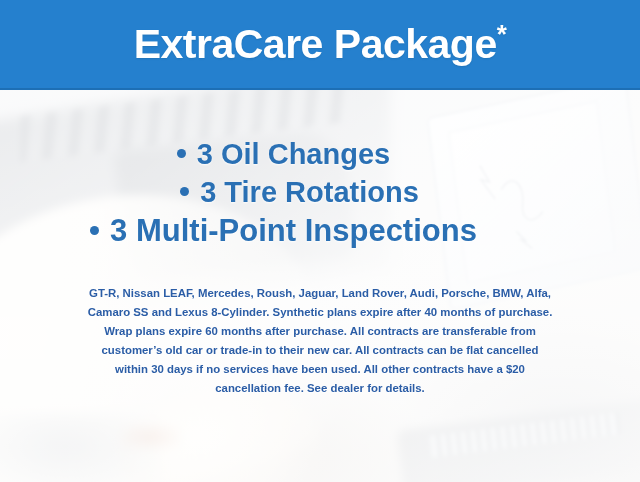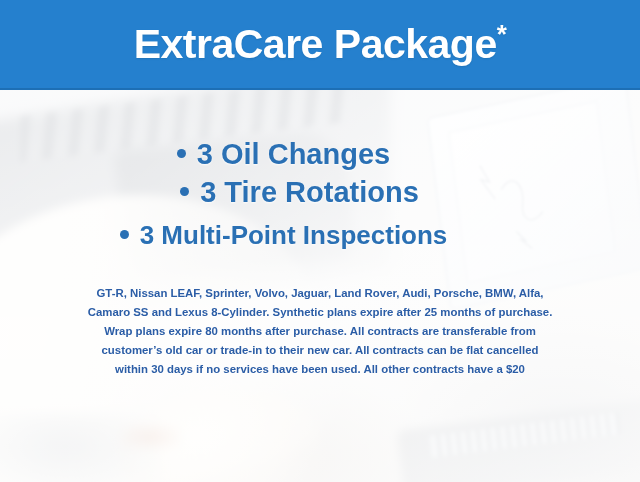--- a/index.html
+++ b/index.html
@@ -200,21 +200,21 @@
     width: 9px; height: 9px;
     border-radius: 50%;
     background: #2a70b4;
     vertical-align: middle;
     margin-right: 11px;
     position: relative;
     top: -3px;
   }
   .bl-1 { font-size: 29px; }
   .bl-2 { font-size: 29px; padding-left: 32px; }
-  .bl-3 { font-size: 26px; margin-top: 8px; }
+  .bl-3 { font-size: 31px; }
 
   
   .fineprint {
     position: absolute;
     left: 26px; top: 284px;
     width: 588px;
     text-align: center;
   }
   .fp-line {
     color: #2b5da6;
@@ -255,20 +255,21 @@
     <div class="banner-title"><span>ExtraCare Package</span><span class="asterisk">*</span></div>
   </div>
 
   <div class="bullets">
     <div class="bullet-line bl-1"><span class="dot"></span><span>3 Oil Changes</span></div>
     <div class="bullet-line bl-2"><span class="dot"></span><span>3 Tire Rotations</span></div>
     <div class="bullet-line bl-3"><span class="dot"></span><span>3 Multi-Point Inspections</span></div>
   </div>
 
   <div class="fineprint">
-    <div class="fp-line">GT-R, Nissan LEAF, Sprinter, Volvo, Jaguar, Land Rover, Audi, Porsche, BMW, Alfa,</div>
-    <div class="fp-line">Camaro SS and Lexus 8-Cylinder. Synthetic plans expire after 25 months of purchase.</div>
-    <div class="fp-line">Wrap plans expire 80 months after purchase. All contracts are transferable from</div>
+    <div class="fp-line">GT-R, Nissan LEAF, Mercedes, Roush, Jaguar, Land Rover, Audi, Porsche, BMW, Alfa,</div>
+    <div class="fp-line">Camaro SS and Lexus 8-Cylinder. Synthetic plans expire after 40 months of purchase.</div>
+    <div class="fp-line">Wrap plans expire 60 months after purchase. All contracts are transferable from</div>
     <div class="fp-line">customer’s old car or trade-in to their new car. All contracts can be flat cancelled</div>
     <div class="fp-line">within 30 days if no services have been used. All other contracts have a $20</div>
+    <div class="fp-line">cancellation fee. See dealer for details.</div>
   </div>
 
 </div>
 
 </body></html>

